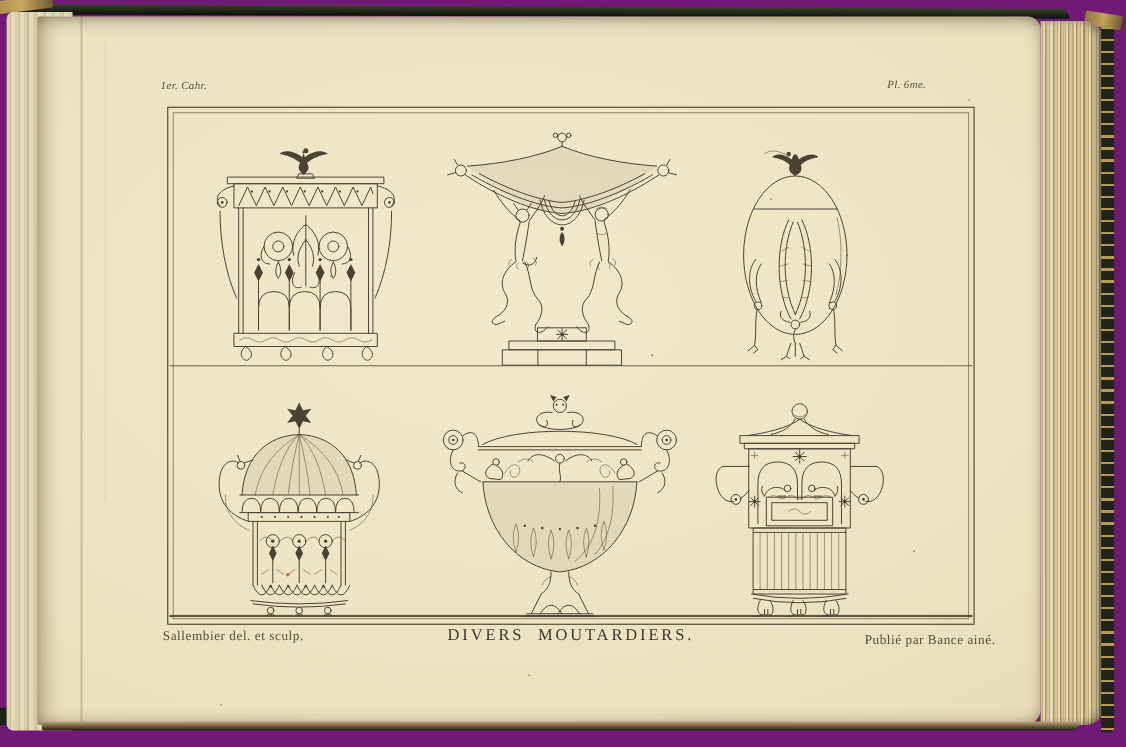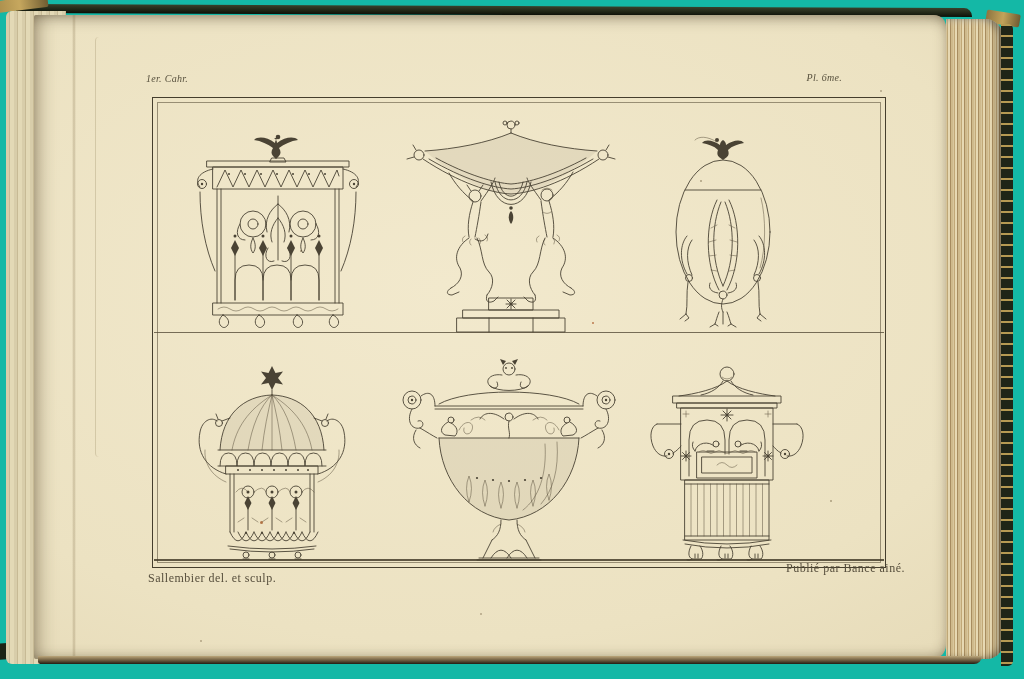--- a/index.html
+++ b/index.html
@@ -1,16 +1,16 @@
 <!DOCTYPE html>
 <html><head>
 <meta charset="utf-8">
 <style>
   html,body{margin:0;padding:0;background:#000;}
-  .scene{position:relative;width:1024px;height:679px;background:#14b8a6;overflow:hidden;
+  .scene{position:relative;width:1024px;height:679px;background:#701a75;overflow:hidden;
          font-family:"Liberation Serif", serif;}
   .abs{position:absolute;box-sizing:border-box;}
 
   
   .cover-top{left:16px;top:6px;width:956px;height:9px;
     background:linear-gradient(180deg,#39412b,#1a2012 70%,#0c0f08);
     border-radius:4px 8px 0 0;transform:rotate(.25deg);}
   .gilt-tl{left:-4px;top:-2px;width:52px;height:12px;
     background:linear-gradient(90deg,#a98d4b,#c6a75e 45%,#6f5c32);
     transform:rotate(-7deg);border-radius:2px;}
@@ -319,21 +319,22 @@
         <path d="M46,182 C43,188 43,193 47,195 L56,195 C59,192 58,186 55,182 M47,195 q-3,2 -5,1 M50,190 v4 M53,190 v4"></path>
         <path d="M76,182 C73,188 73,193 77,195 L86,195 C89,192 88,186 85,182 M77,195 q-3,2 -5,1 M80,190 v4 M83,190 v4"></path>
         <path d="M106,182 C103,188 103,193 107,195 L116,195 C119,192 118,186 115,182 M107,195 q-3,2 -5,1 M110,190 v4 M113,190 v4"></path>
       </g>
     </svg>
 
     <div class="abs ground1"></div>
     <div class="abs ground2"></div>
 
     <span class="cap" style="left:114px;top:556px;">Sallembier del. et sculp.</span>
-    <span class="cap" style="right:41px;top:546px;">Publié par Bance ainé.</span>
+    <span class="plate-title">DIVERS MOUTARDIERS.</span>
+    <span class="cap" style="right:41px;top:559px;">Publié par Bance ainé.</span>
 
     <div>
       <div class="speck" style="left:226px;top:506px;width:3px;height:3px;background:#a55a28;opacity:.8;"></div>
       <div class="speck" style="left:558px;top:307px;width:2px;height:2px;background:#b06030;opacity:.8;"></div>
       <div class="speck" style="left:266px;top:235px;width:2px;height:2px;background:rgba(90,70,40,.5);"></div>
       <div class="speck" style="left:666px;top:165px;width:2px;height:2px;background:rgba(90,70,40,.45);"></div>
       <div class="speck" style="left:796px;top:485px;width:2px;height:2px;background:rgba(90,70,40,.45);"></div>
       <div class="speck" style="left:446px;top:598px;width:2px;height:2px;background:rgba(90,70,40,.4);"></div>
       <div class="speck" style="left:166px;top:625px;width:2px;height:2px;background:rgba(90,70,40,.4);"></div>
       <div class="speck" style="left:846px;top:75px;width:2px;height:2px;background:rgba(90,70,40,.4);"></div>

